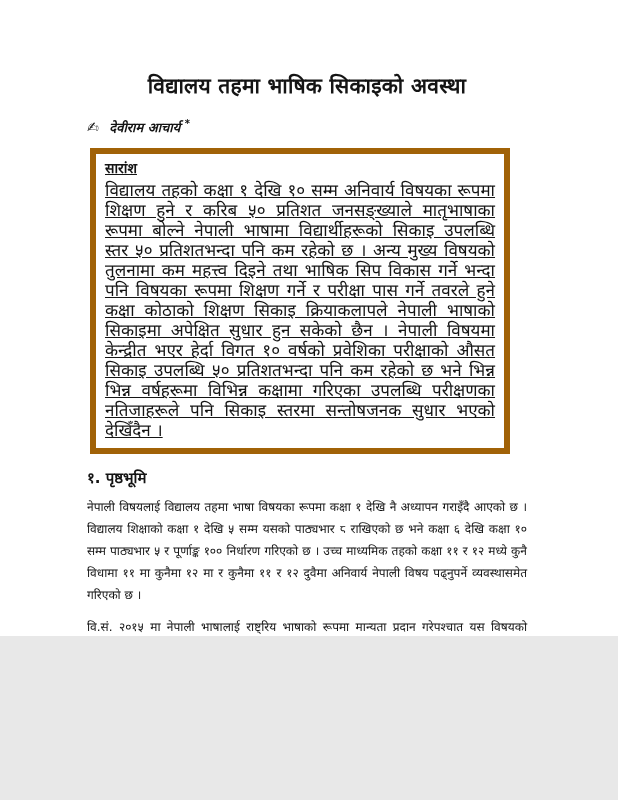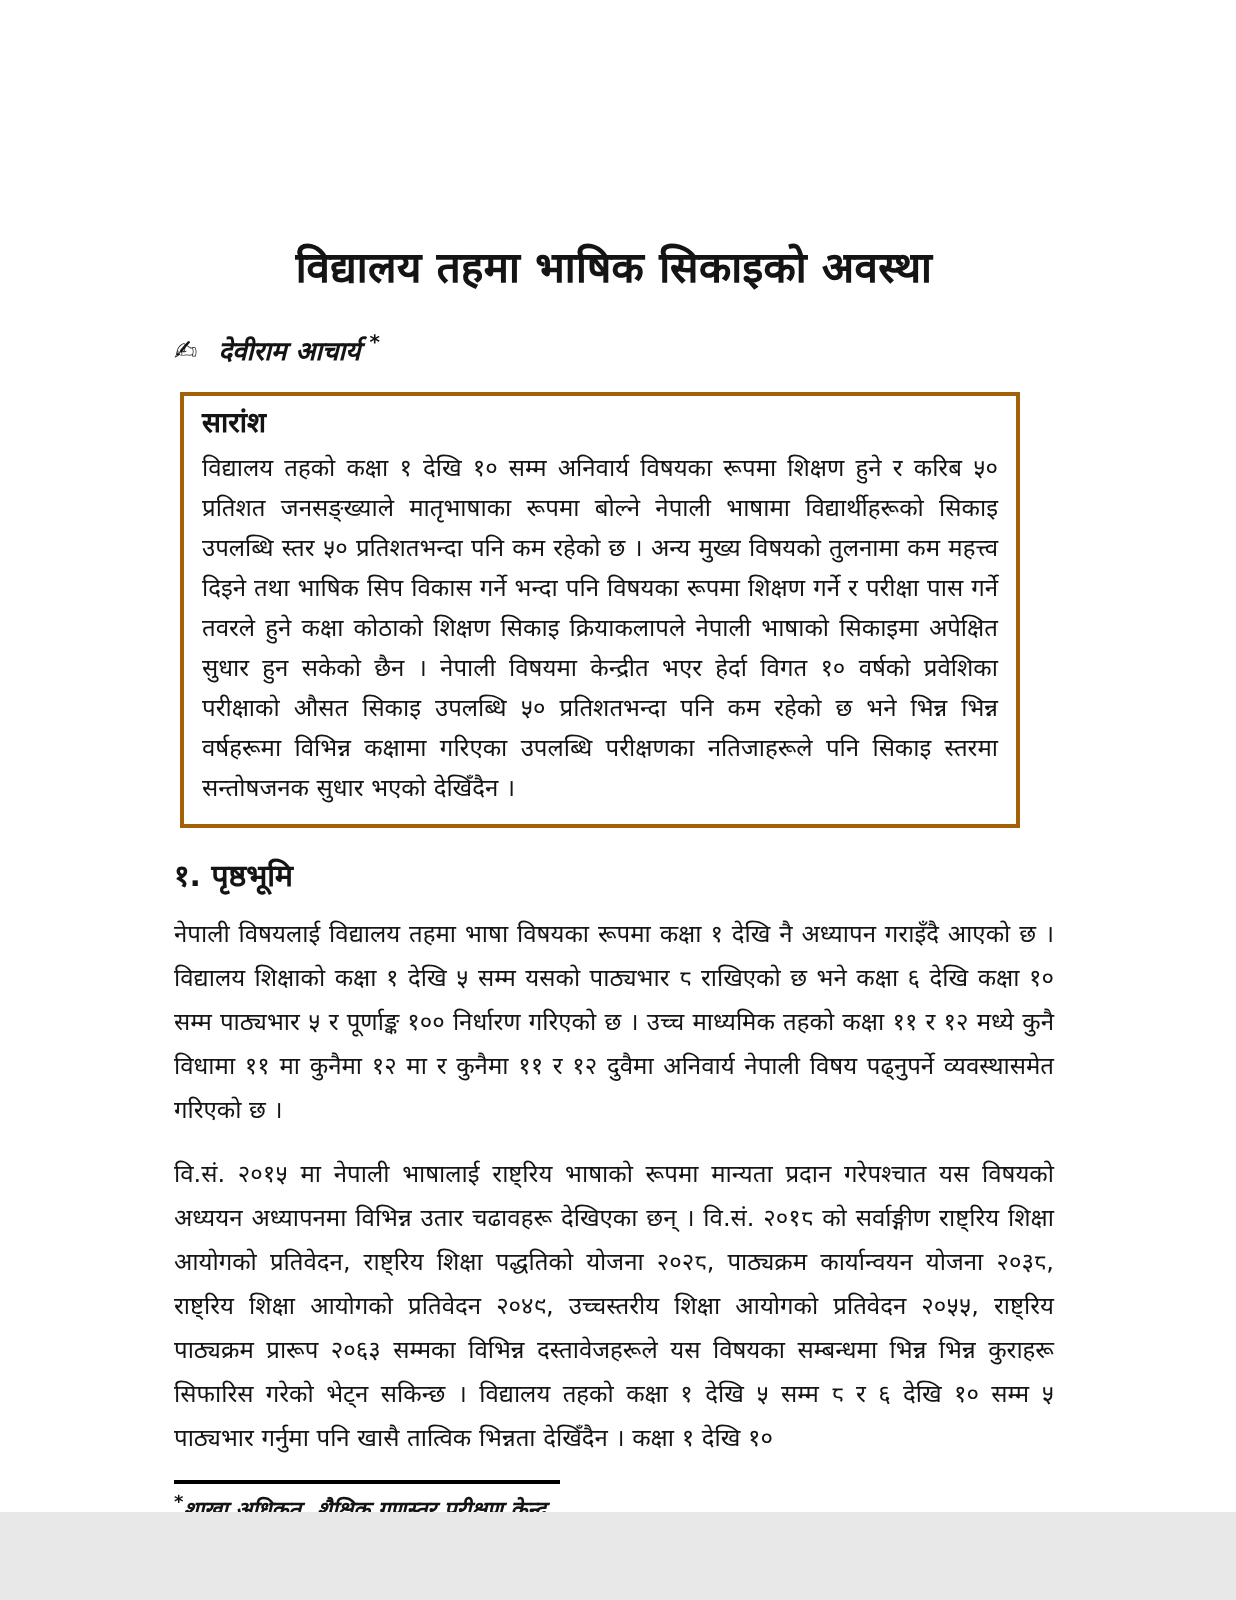--- a/index.html
+++ b/index.html
@@ -3,27 +3,27 @@
 <meta charset="utf-8">
 <style>
   html, body {
     margin: 0;
     padding: 0;
     background: #e8e8e8;
   }
   .page {
     position: relative;
     width: 618px;
-    height: 756px;
+    height: 636px;
     margin: 0 auto;
     background: #ffffff;
     color: #141414;
     font-family: "DejaVu Sans", sans-serif;
     box-sizing: border-box;
-    padding: 120px 91px 0 87px;
+    padding: 72px 91px 0 87px;
     overflow: hidden;
   }
   .title {
     margin: 0 0 18px 0;
     text-align: center;
     font-size: 21px;
     font-weight: bold;
     line-height: 28px;
     letter-spacing: 0.2px;
   }
@@ -35,33 +35,34 @@
     margin: 0 0 12px 0;
     white-space: nowrap;
   }
   .author-line .pen {
     font-style: normal;
     font-size: 14px;
     margin-right: 6px;
   }
   .author-line sup { font-size: 10px; }
   .abstract-box {
-    border: 2px solid #a16207;
+    border: 6px solid #a16207;
     margin: 0 17px 14px 3px;
     padding: 4px 9px 8px 9px;
+    text-decoration: underline;
   }
   .abstract-heading {
     font-weight: bold;
     font-size: 14px;
     line-height: 20px;
     margin: 0 0 2px 0;
   }
   .abstract-text {
     margin: 0;
-    font-size: 12px;
+    font-size: 17px;
     line-height: 20px;
     text-align: justify;
     text-justify: inter-word;
   }
   .section-heading {
     margin: 10px 0 8px 0;
     font-size: 15px;
     font-weight: bold;
     line-height: 20px;
   }

